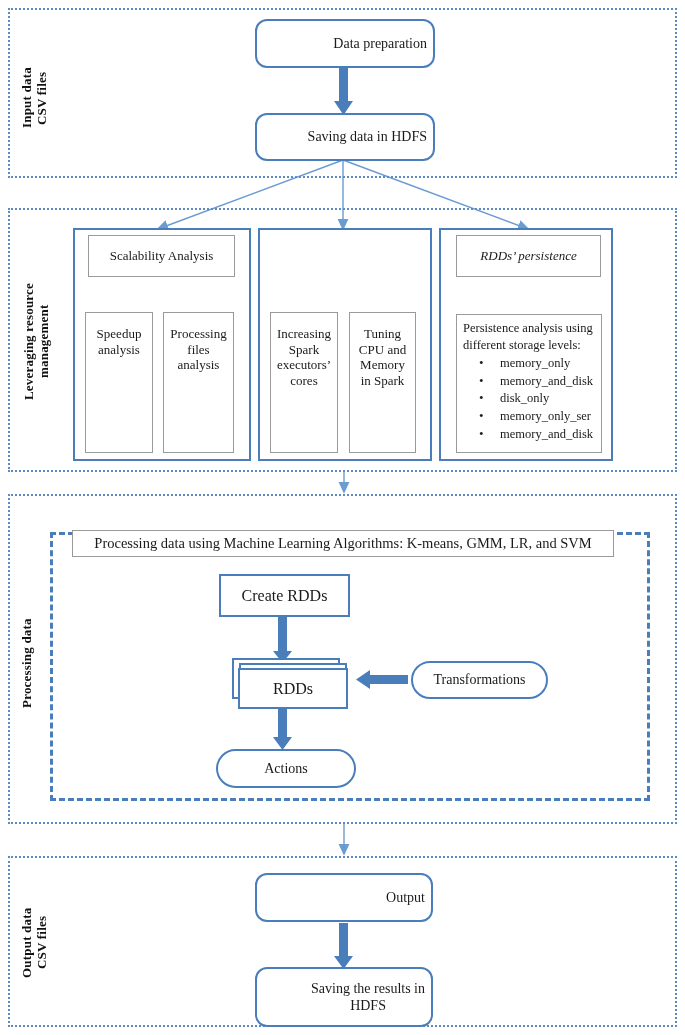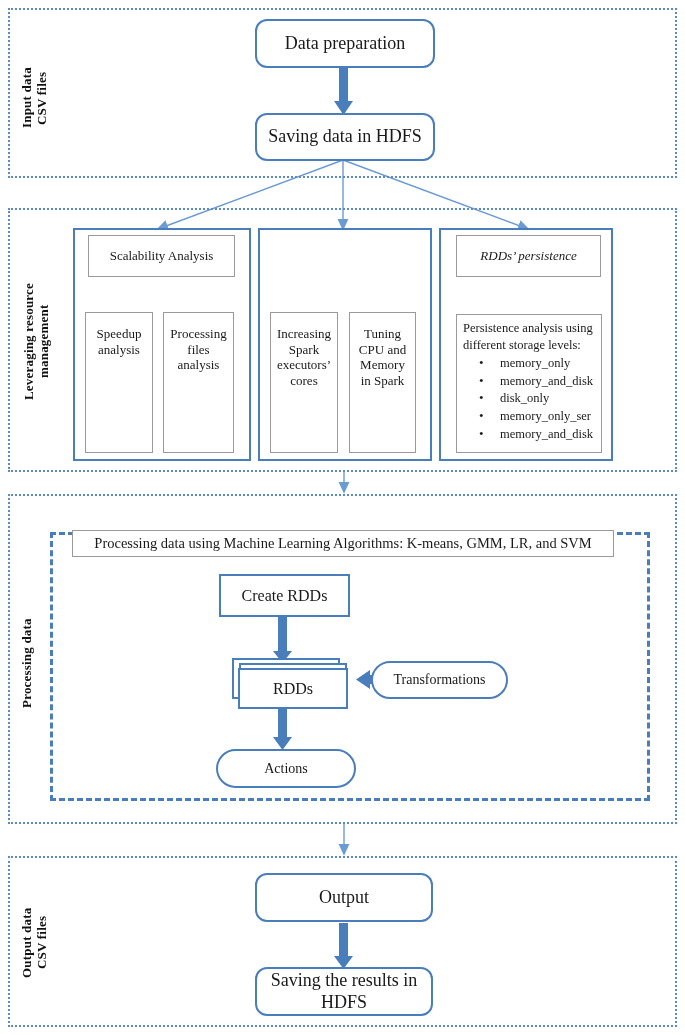--- a/index.html
+++ b/index.html
@@ -40,23 +40,23 @@
   }
   
   .rbox {
     position: absolute;
     box-sizing: border-box;
     border: 2px solid #4a7ebb;
     border-radius: 12px;
     background: #ffffff;
     display: flex;
     align-items: center;
-    justify-content: center;
-    text-align: center;
-    font-size: 18px;
+    justify-content: flex-end;
+    text-align: center;
+    font-size: 14px;
     line-height: 1.22;
     padding: 2px 6px;
   }
   
   .sqbox {
     position: absolute;
     box-sizing: border-box;
     border: 2px solid #4a7ebb;
     background: #ffffff;
     display: flex;
@@ -312,34 +312,34 @@
   <div class="sqbox" style="left:219px; top:574px; width:131px; height:43px;">
     <span>Create RDDs</span>
   </div>
 
   <div class="stack-layer" style="left:232px; top:658px; width:108px; height:41px;"></div>
   <div class="stack-layer" style="left:239px; top:663px; width:108px; height:41px;"></div>
   <div class="sqbox" style="left:238px; top:668px; width:110px; height:41px;">
     <span>RDDs</span>
   </div>
 
-  <div class="oval" style="left:371px; top:661px; width:137px; height:38px;align-items:center;">
+  <div class="oval" style="left:411px; top:661px; width:137px; height:38px;align-items:center;">
     <span>Transformations</span>
   </div>
 
   <div class="oval" style="left:216px; top:749px; width:140px; height:39px;">
     <span>Actions</span>
   </div>
 
   <div class="section" style="left:8px; top:856px; width:669px; height:171px;"></div>
   <div class="side-label" style="left:20px; top:890px; width:42px; height:105px;">Output data
 CSV files</div>
 
   <div class="rbox" style="left:255px; top:873px; width:178px; height:49px;">
     <span>Output</span>
   </div>
 
-  <div class="rbox" style="left:255px; top:967px; width:178px; height:49px; white-space:pre-line;">
+  <div class="rbox" style="left:255px; top:967px; width:178px; height:60px; white-space:pre-line;">
     <span>Saving the results in
 HDFS</span>
   </div>
 
 </div>
 
 </body></html>

